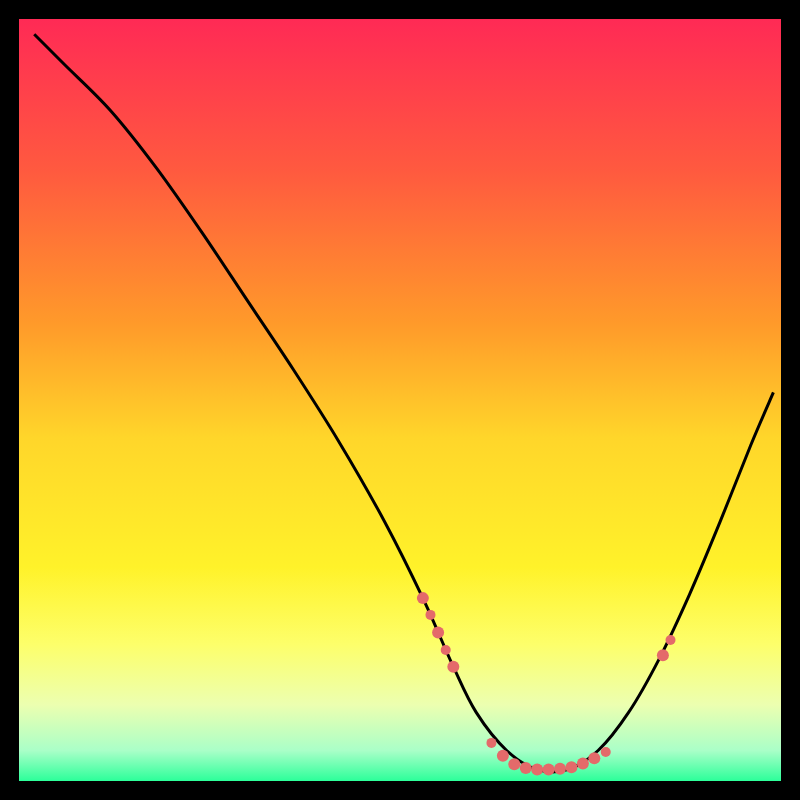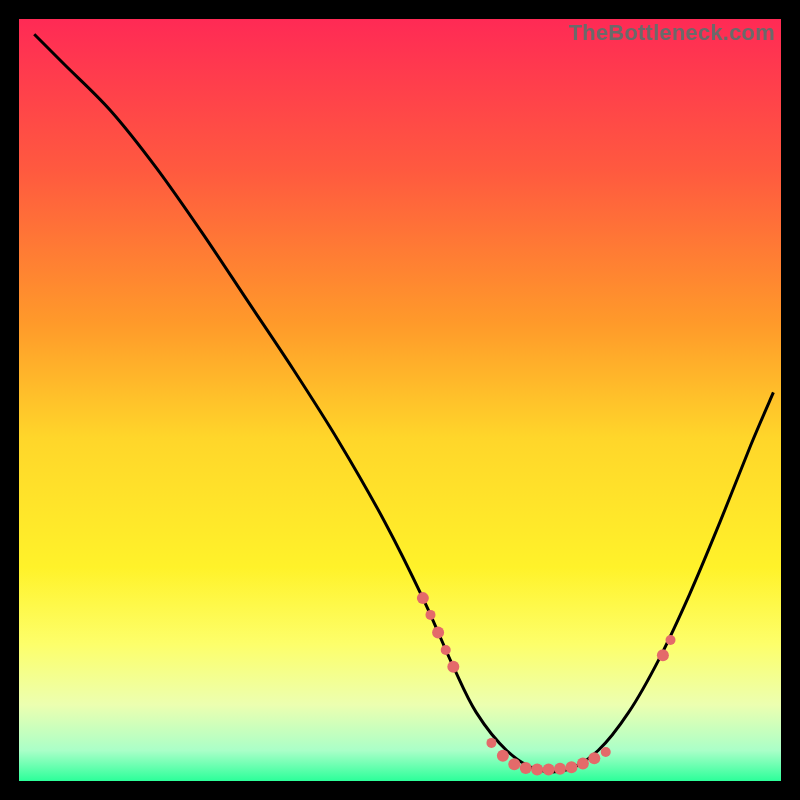--- a/index.html
+++ b/index.html
@@ -72,14 +72,13 @@
         <circle cx="529.5899999999999" cy="750.57" r="6" fill="#e46a6a"></circle>
         <circle cx="541.02" cy="749.808" r="6" fill="#e46a6a"></circle>
         <circle cx="552.4499999999999" cy="748.284" r="6" fill="#e46a6a"></circle>
         <circle cx="563.88" cy="744.474" r="6" fill="#e46a6a"></circle>
         <circle cx="575.3100000000001" cy="739.14" r="6" fill="#e46a6a"></circle>
         <circle cx="586.74" cy="733.044" r="5" fill="#e46a6a"></circle>
         <circle cx="643.89" cy="636.27" r="6" fill="#e46a6a"></circle>
         <circle cx="651.51" cy="621.03" r="5" fill="#e46a6a"></circle>
       </g>
   </svg>
-  <div class="watermark">TheBottleneck.com</div>
 </div>
 
 </body></html>

